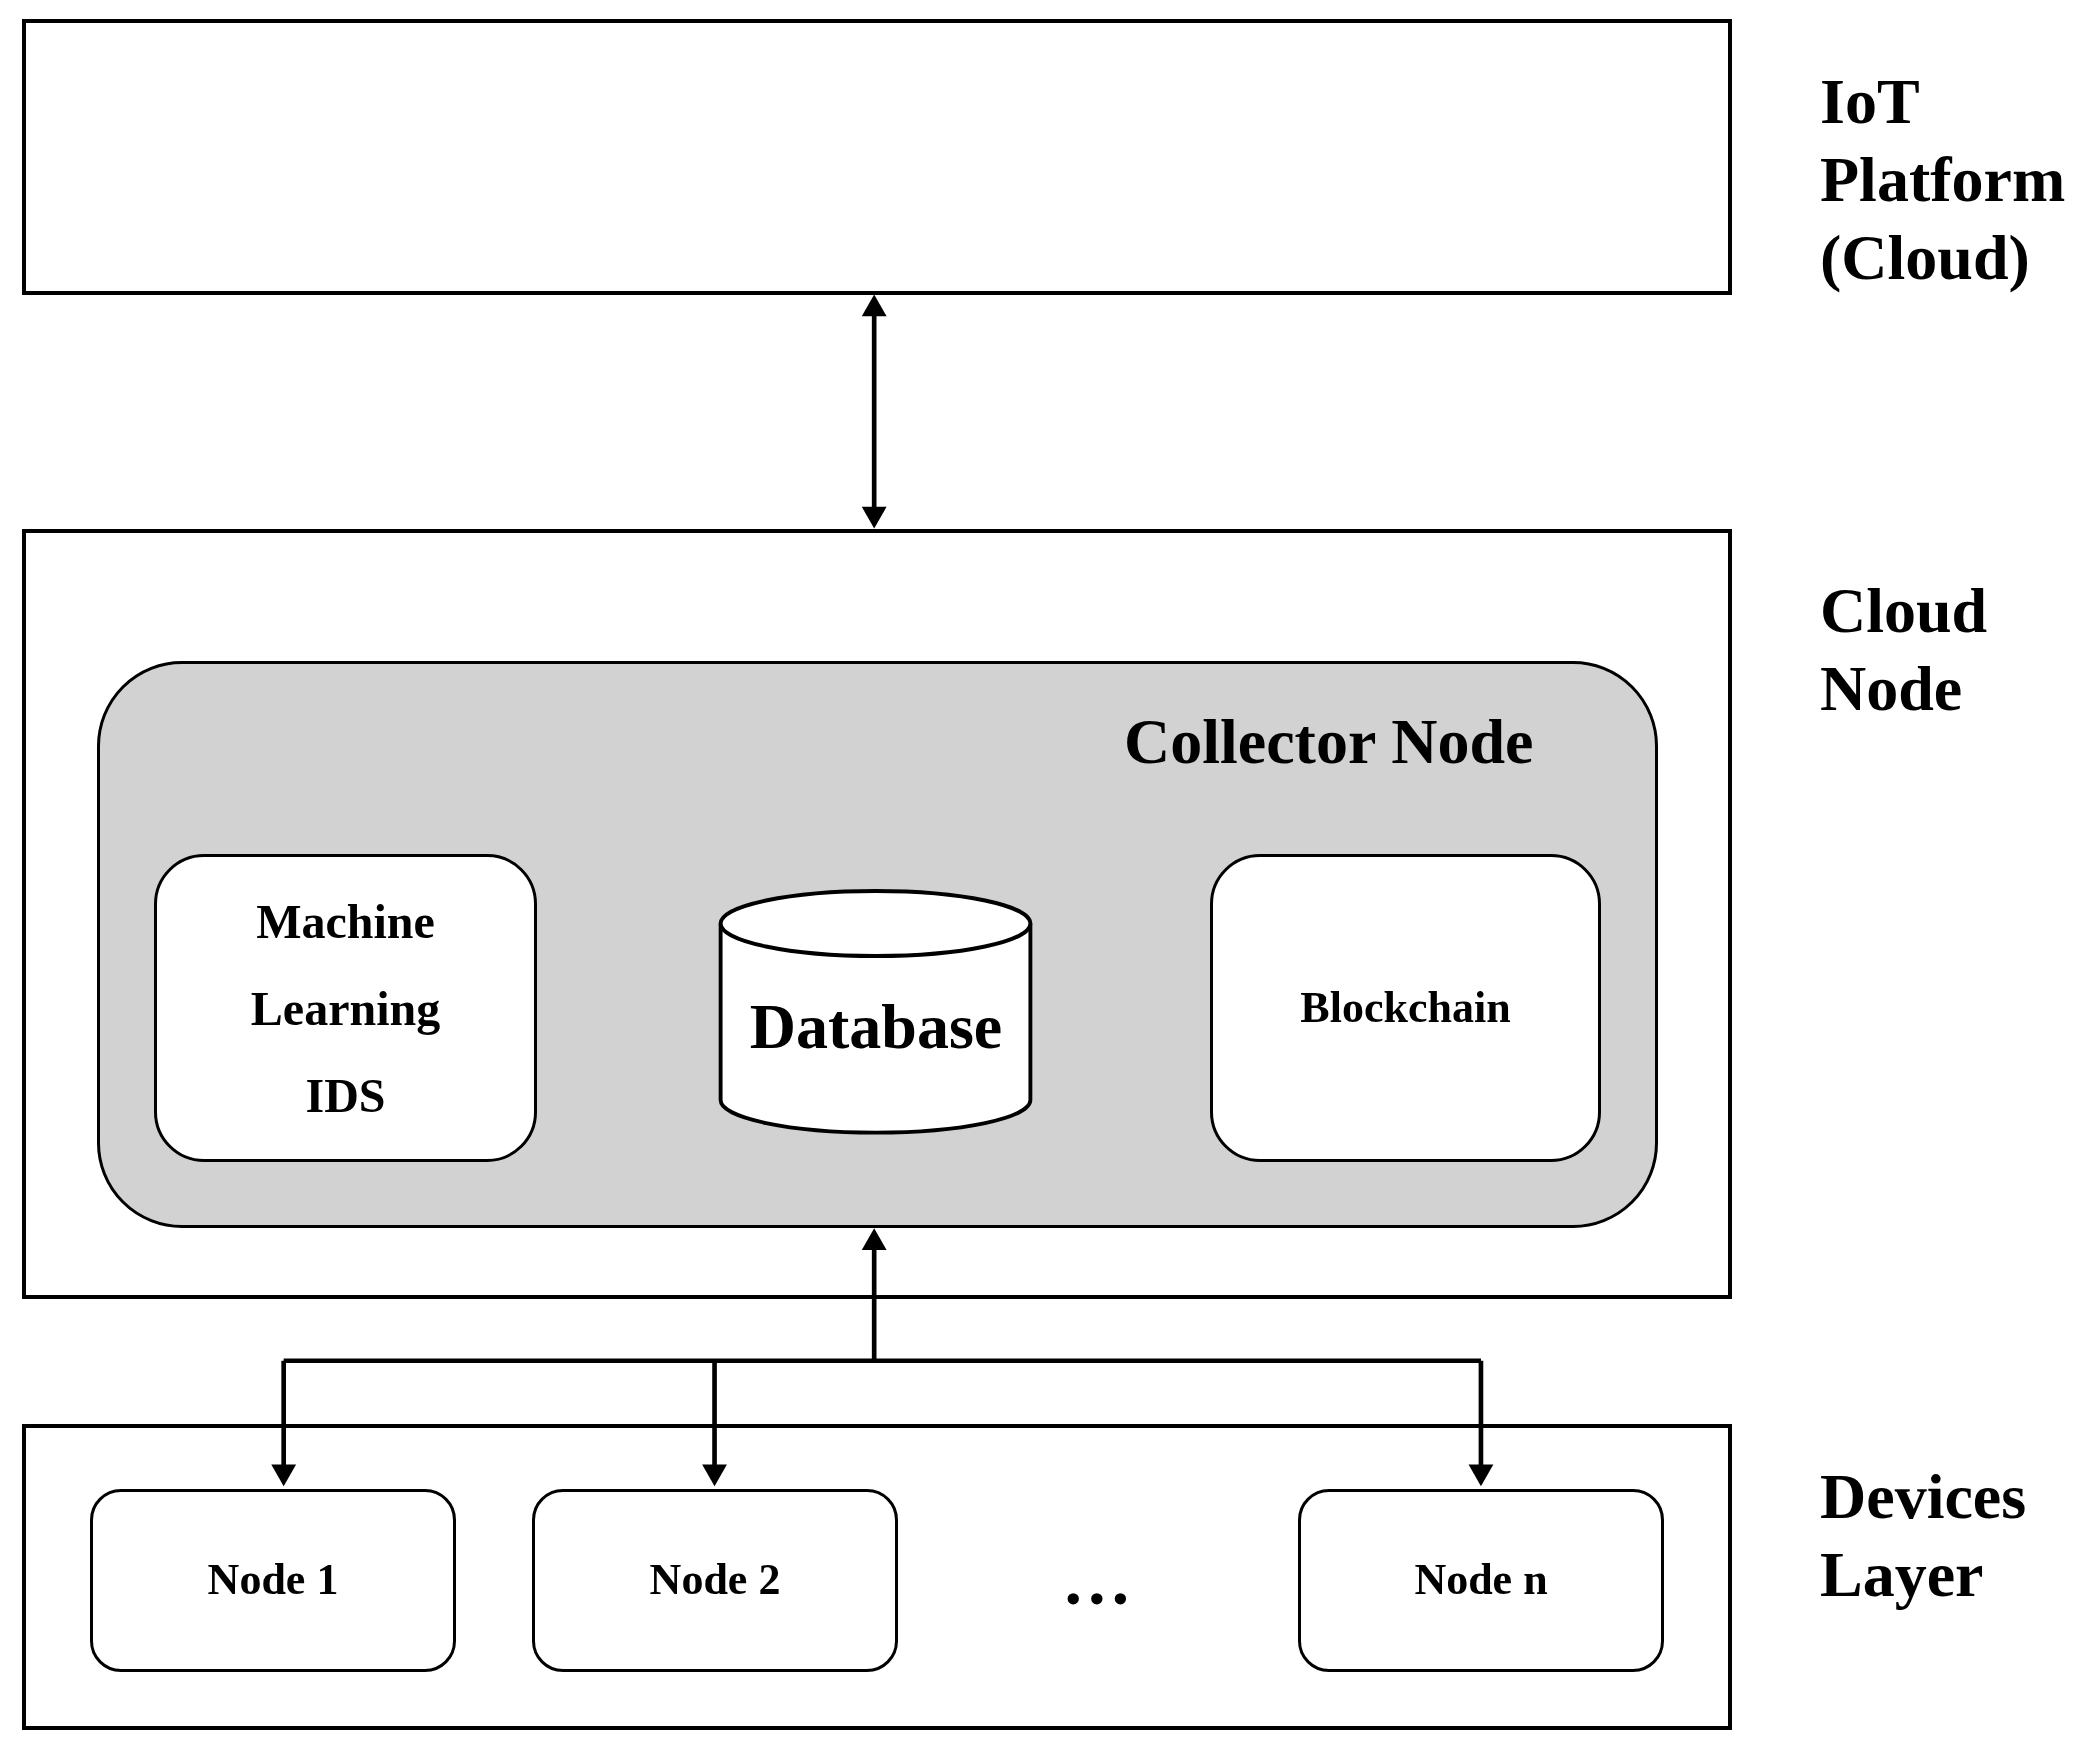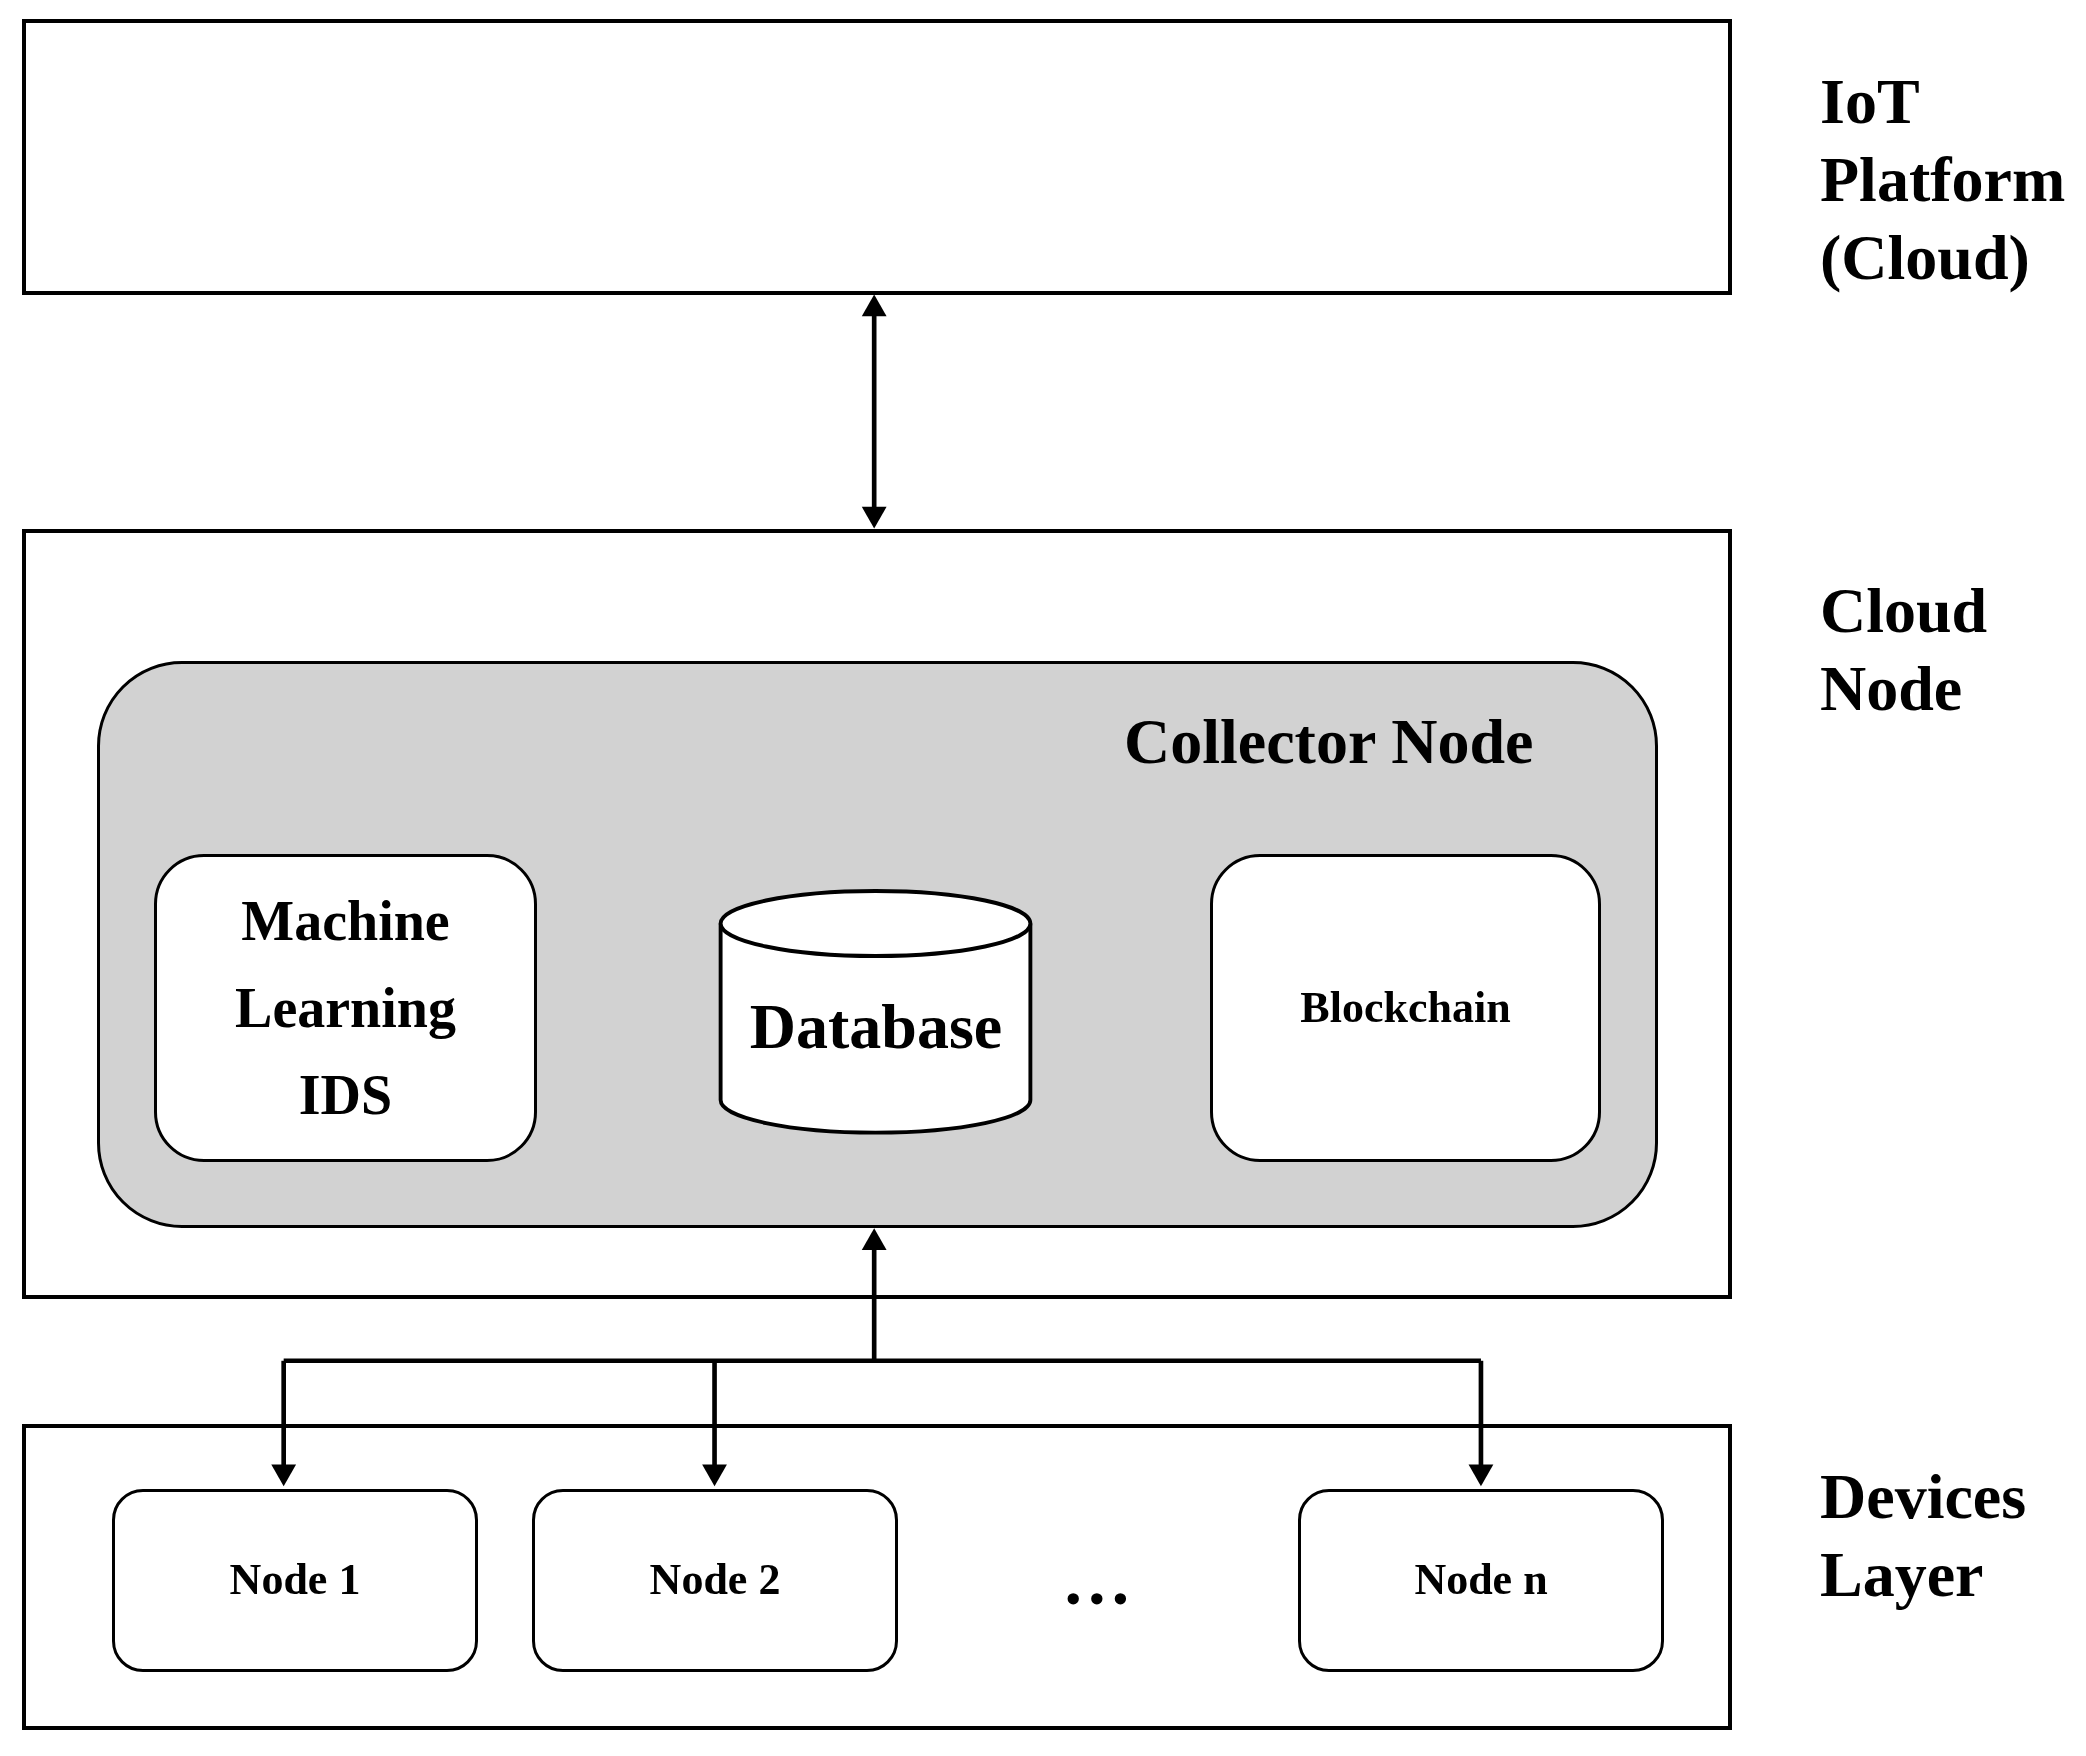--- a/index.html
+++ b/index.html
@@ -37,21 +37,21 @@
     position:absolute;
     left:1820px;
     width:263px;
     font-size:64px;
     line-height:78px;
     white-space:nowrap;
     margin-top:30px;
   }
   .side-label span{display:block;}
   .box-label{font-size:44px;line-height:1.1;}
-  .ml-lines{font-size:56px;line-height:87px;text-align:center;}
+  .ml-lines{font-size:48px;line-height:87px;text-align:center;}
   .ml-lines span{display:block;}
   .collector-title{
     position:absolute;
     left:1124px;top:707px;width:550px;
     text-align:left;
     font-size:64px;line-height:70px;
   }
   .db-label{
     position:absolute;
     left:721px;top:993px;width:310px;
@@ -106,21 +106,21 @@
   <div class="rounded-box" style="left:1210px;top:854px;width:391px;height:308px;border-radius:50px;">
     <span class="box-label">Blockchain</span>
   </div>
 
   <div class="layer-box" style="left:22px;top:1424px;width:1710px;height:306px;"></div>
   <div class="side-label" style="top:1428px;">
     <span>Devices</span>
     <span>Layer</span>
   </div>
 
-  <div class="rounded-box" style="left:112px;top:1489px;width:366px;height:183px;border-radius:31px;">
+  <div class="rounded-box" style="left:90px;top:1489px;width:366px;height:183px;border-radius:31px;">
     <span class="box-label">Node 1</span>
   </div>
   <div class="rounded-box" style="left:532px;top:1489px;width:366px;height:183px;border-radius:31px;">
     <span class="box-label">Node 2</span>
   </div>
   <div class="dots">…</div>
   <div class="rounded-box" style="left:1298px;top:1489px;width:366px;height:183px;border-radius:31px;">
     <span class="box-label">Node n</span>
   </div>
 

